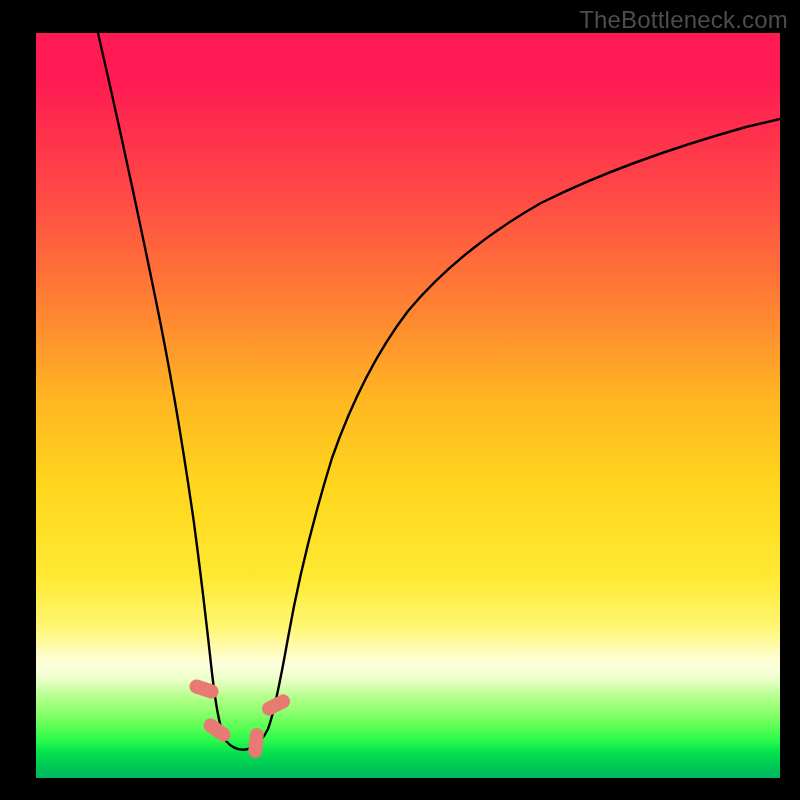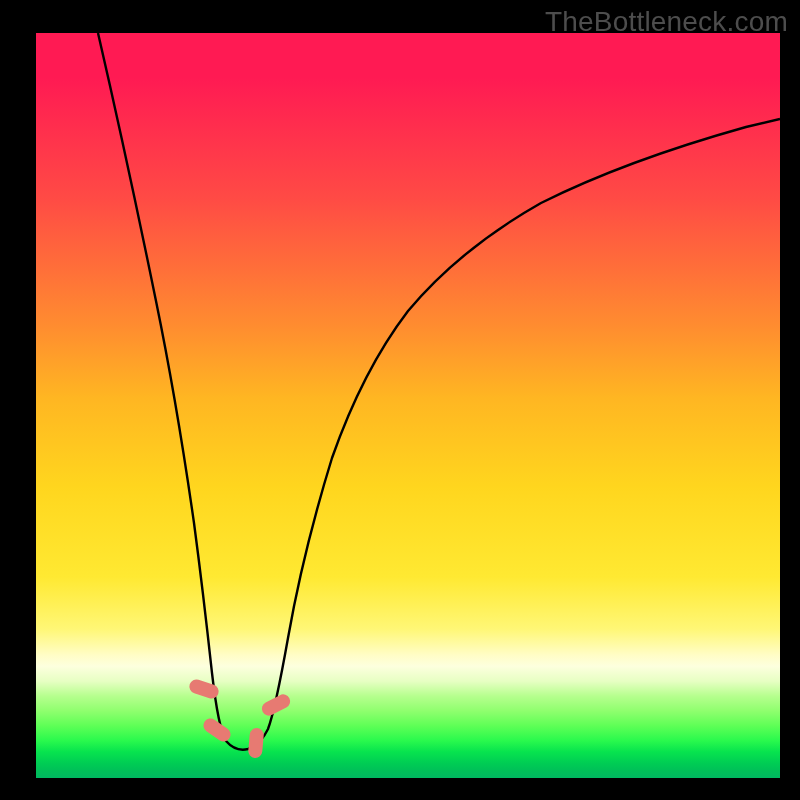--- a/index.html
+++ b/index.html
@@ -45,21 +45,21 @@
       #07e34e 96.5%,
       #00cd54 98%,
       #00c058 99%,
       #00b861 100%
     );
   }
   .watermark {
     position: absolute;
     top: 6px;
     right: 12px;
-    font-size: 28px;
+    font-size: 24px;
     font-weight: 500;
     color: #4d4d4d;
     letter-spacing: 0.2px;
   }
   svg.curve {
     position: absolute;
     left: 0;
     top: 0;
     width: 744px;
     height: 745px;

